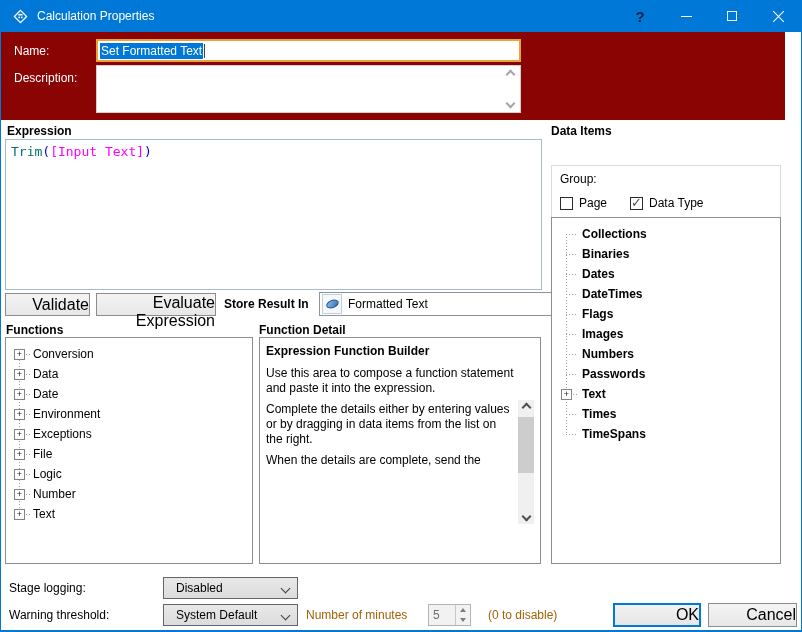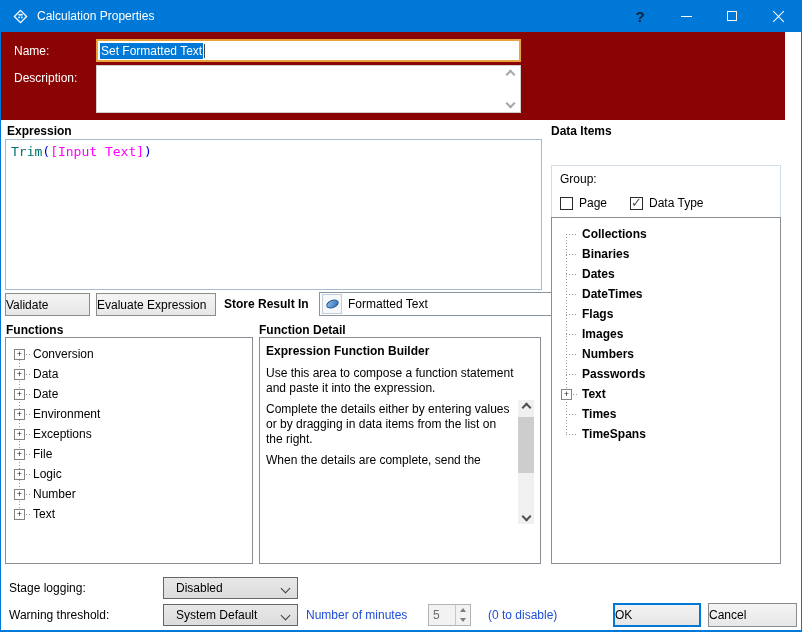--- a/index.html
+++ b/index.html
@@ -43,21 +43,21 @@
   .main { position:absolute; top:120px; left:0; right:0; bottom:0; background:#fff; }
   .sec-label { position:absolute; font-weight:bold; }
 
   .exp-box { position:absolute; left:4px; top:19px; width:537px; height:151px; background:#fff;
              border:1px solid #A6BACF; font-family:"DejaVu Sans Mono", monospace; font-size:13px; padding:4px 5px; }
   .tok-fn { color:#007070; }
   .tok-paren { color:#0000D4; }
   .tok-data { color:#FF00FF; }
 
   .btn { background:linear-gradient(#F4F4F4,#E7E7E7); border:1px solid #8C8C8C; font-family:"Liberation Sans",sans-serif;
-         font-size:12px; color:#000; text-align:left; }
+         font-size:16px; color:#000; text-align:right; }
   .btn-validate { position:absolute; left:4px; top:173px; width:85px; height:23px; }
   .btn-evaluate { position:absolute; left:95px; top:173px; width:120px; height:23px; }
   .store-label { position:absolute; left:223px; top:177px; font-weight:bold; }
   .result-field { position:absolute; left:318px; top:172px; width:244px; height:24px; background:#fff;
                   border:1px solid #8A949E; display:flex; align-items:center; }
   .dataitem-btn { width:20px; height:20px; margin-left:2px; border:1px solid #C2CEDA; background:#F6F9FC;
                   display:flex; align-items:center; justify-content:center; }
   .dataitem-glyph { width:13px; height:8px; border-radius:50%; background:linear-gradient(135deg,#8FC0EA,#2D6DB5);
                     border:1px solid #1F4F86; transform:rotate(-22deg); }
   .result-text { margin-left:6px; }
@@ -94,21 +94,21 @@
   .cb-row { position:absolute; display:flex; align-items:center; }
   .checkbox { width:13px; height:13px; background:#fff; border:1px solid #2B2B2B; position:relative; flex:0 0 auto; }
   .checkmark { position:absolute; left:0px; top:-3px; font-family:"DejaVu Sans",sans-serif; font-size:13px; font-weight:bold; color:#4F4F4F; }
   .cb-label { margin-left:6px; }
 
   
   .combo { position:absolute; width:135px; height:22px; background:linear-gradient(#E8E8E8,#DCDCDC); border:1px solid #62666B;
            display:flex; align-items:center; }
   .combo-value { margin-left:12px; }
   .combo-chev { position:absolute; right:8px; top:7px; width:7px; height:7px; border-right:1.5px solid #3C3C3C; border-bottom:1.5px solid #3C3C3C; transform:rotate(45deg); }
-  .gray { color:#1d4ed8; }
+  .gray { color:#a16207; }
   .spinner { position:absolute; left:427px; top:484px; width:43px; height:22px; border:1px solid #B4B4B4; background:#F2F2F2;
              display:flex; }
   .spin-val { flex:1; color:#6D6D6D; padding:3px 0 0 4px; }
   .spin-btns { width:15px; border-left:1px solid #C8C8C8; display:flex; flex-direction:column; }
   .spin-btn { flex:1; display:flex; align-items:center; justify-content:center; }
   .tri-up { width:0; height:0; border-left:3.5px solid transparent; border-right:3.5px solid transparent; border-bottom:4px solid #7C7C7C; }
   .tri-down { width:0; height:0; border-left:3.5px solid transparent; border-right:3.5px solid transparent; border-top:4px solid #7C7C7C; }
   .btn-ok { position:absolute; left:612px; top:483px; width:88px; height:24px; border:2px solid #0078D7; background:linear-gradient(#F2F2F2,#E6E6E6); }
   .btn-cancel { position:absolute; left:707px; top:483px; width:89px; height:24px; }
 </style>

